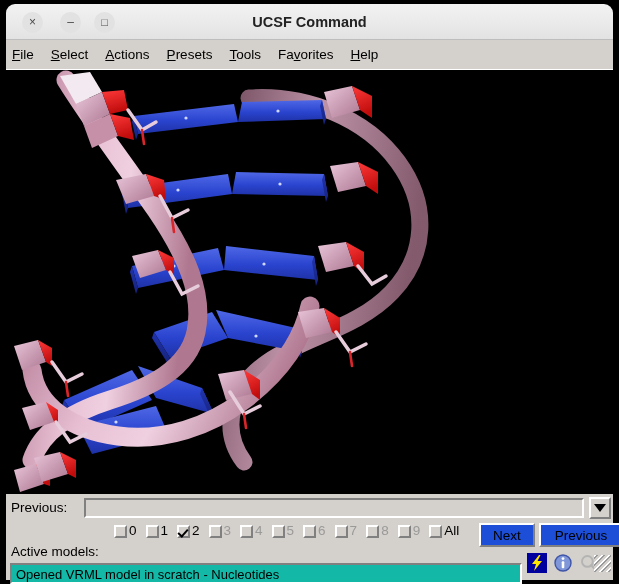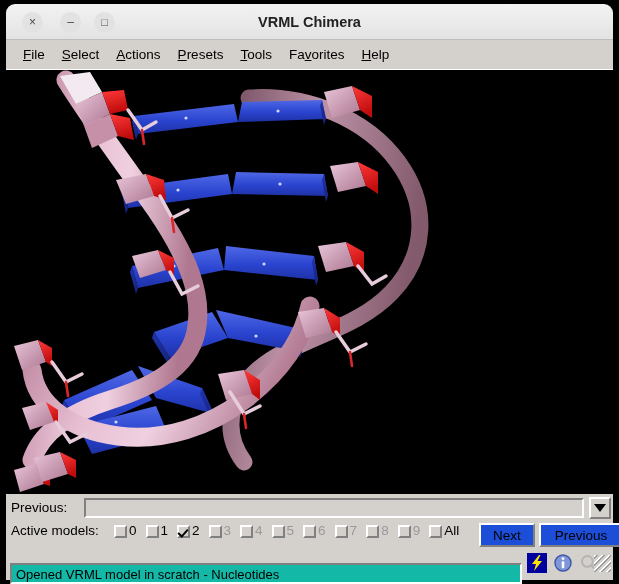--- a/index.html
+++ b/index.html
@@ -71,21 +71,21 @@
     position: absolute;
     left: 6px;
     top: 40px;
     width: 607px;
     height: 30px;
     background: #d4d0cb;
     border-bottom: 1px solid #ffffff;
     box-sizing: border-box;
     display: flex;
     align-items: center;
-    padding-left: 17px;
+    padding-left: 6px;
   }
   .menuitem {
     font-size: 13.5px;
     color: #000000;
     margin-right: 17px;
     cursor: default;
     white-space: nowrap;
   }
   .menuitem u { text-decoration: underline; }
 
@@ -155,21 +155,21 @@
     border-top: 8px solid #000000;
   }
 
   .modelrow {
     position: absolute;
     left: 0; top: 28px;
     width: 607px; height: 27px;
   }
   .modellabel {
     position: absolute;
-    left: 5px; top: 1px;
+    left: 5px; top: 22px;
     font-size: 13.5px;
     color: #000000;
   }
   .cbgroup {
     position: absolute;
     left: 108px; top: 2px;
     display: flex;
     align-items: center;
   }
   .cbwrap {
@@ -264,21 +264,21 @@
 </style>
 </head>
 <body>
 
 <div id="window">
 
   <div class="titlebar">
     <div class="wbtn wbtn-close">×</div>
     <div class="wbtn wbtn-min">–</div>
     <div class="wbtn wbtn-max">□</div>
-    <div class="wtitle">VRML Chimera</div>
+    <div class="wtitle">UCSF Command</div>
   </div>
 
   <div class="menubar">
     <div class="menuitem"><u>F</u>ile</div>
     <div class="menuitem"><u>S</u>elect</div>
     <div class="menuitem"><u>A</u>ctions</div>
     <div class="menuitem"><u>P</u>resets</div>
     <div class="menuitem"><u>T</u>ools</div>
     <div class="menuitem">Fa<u>v</u>orites</div>
     <div class="menuitem"><u>H</u>elp</div>

